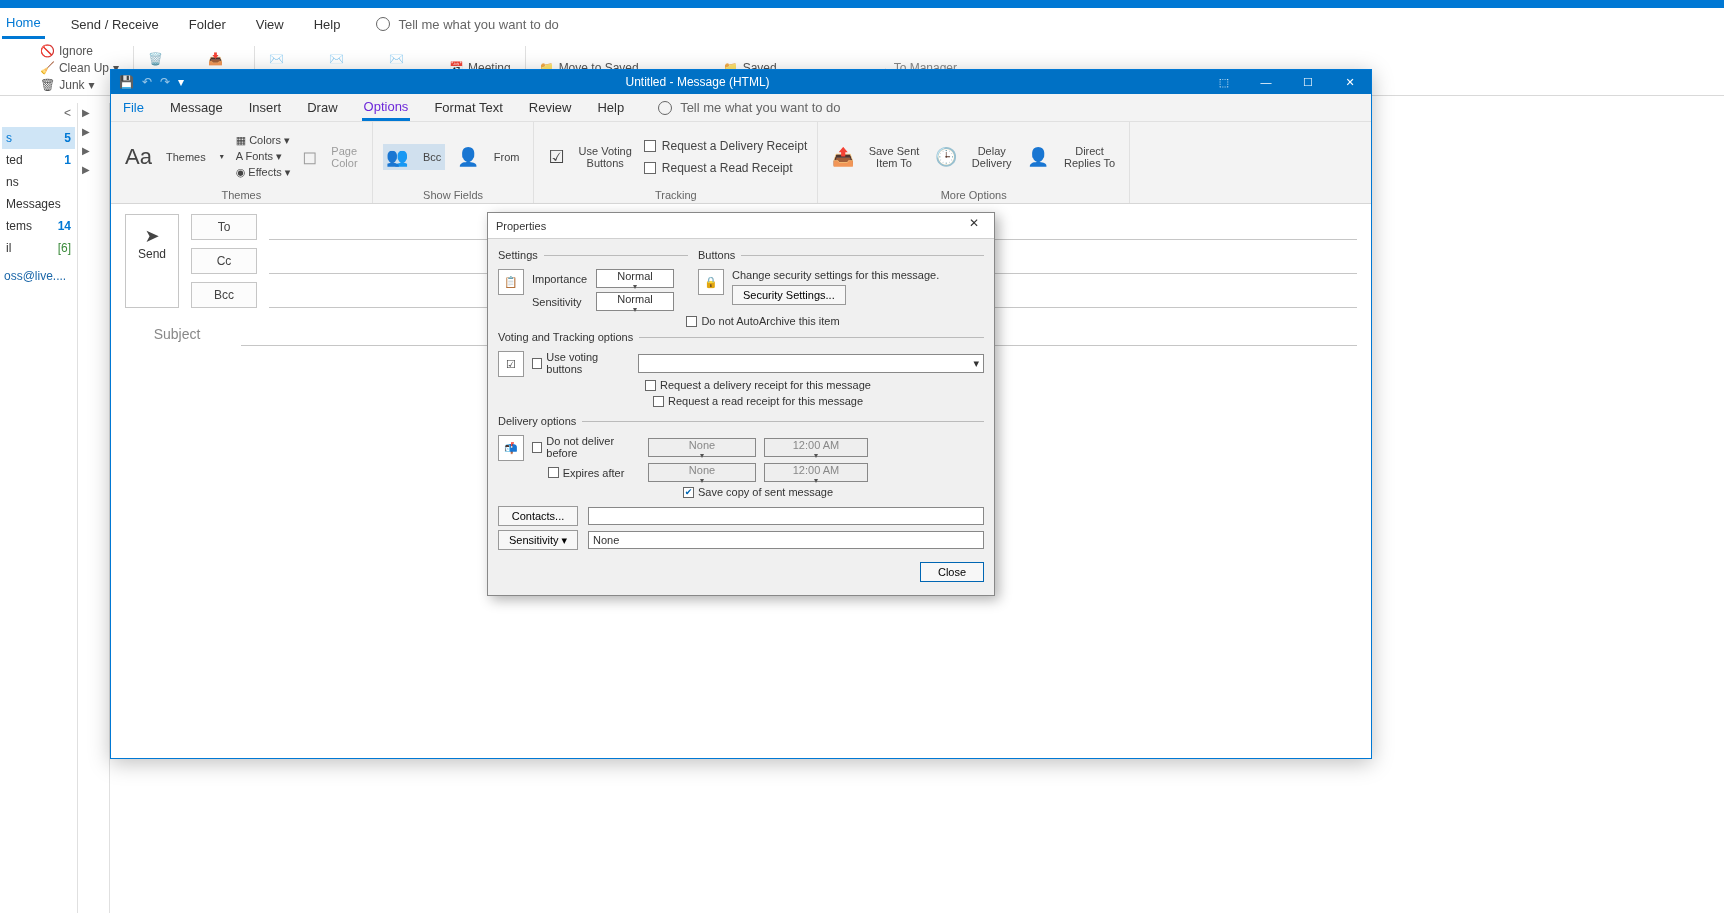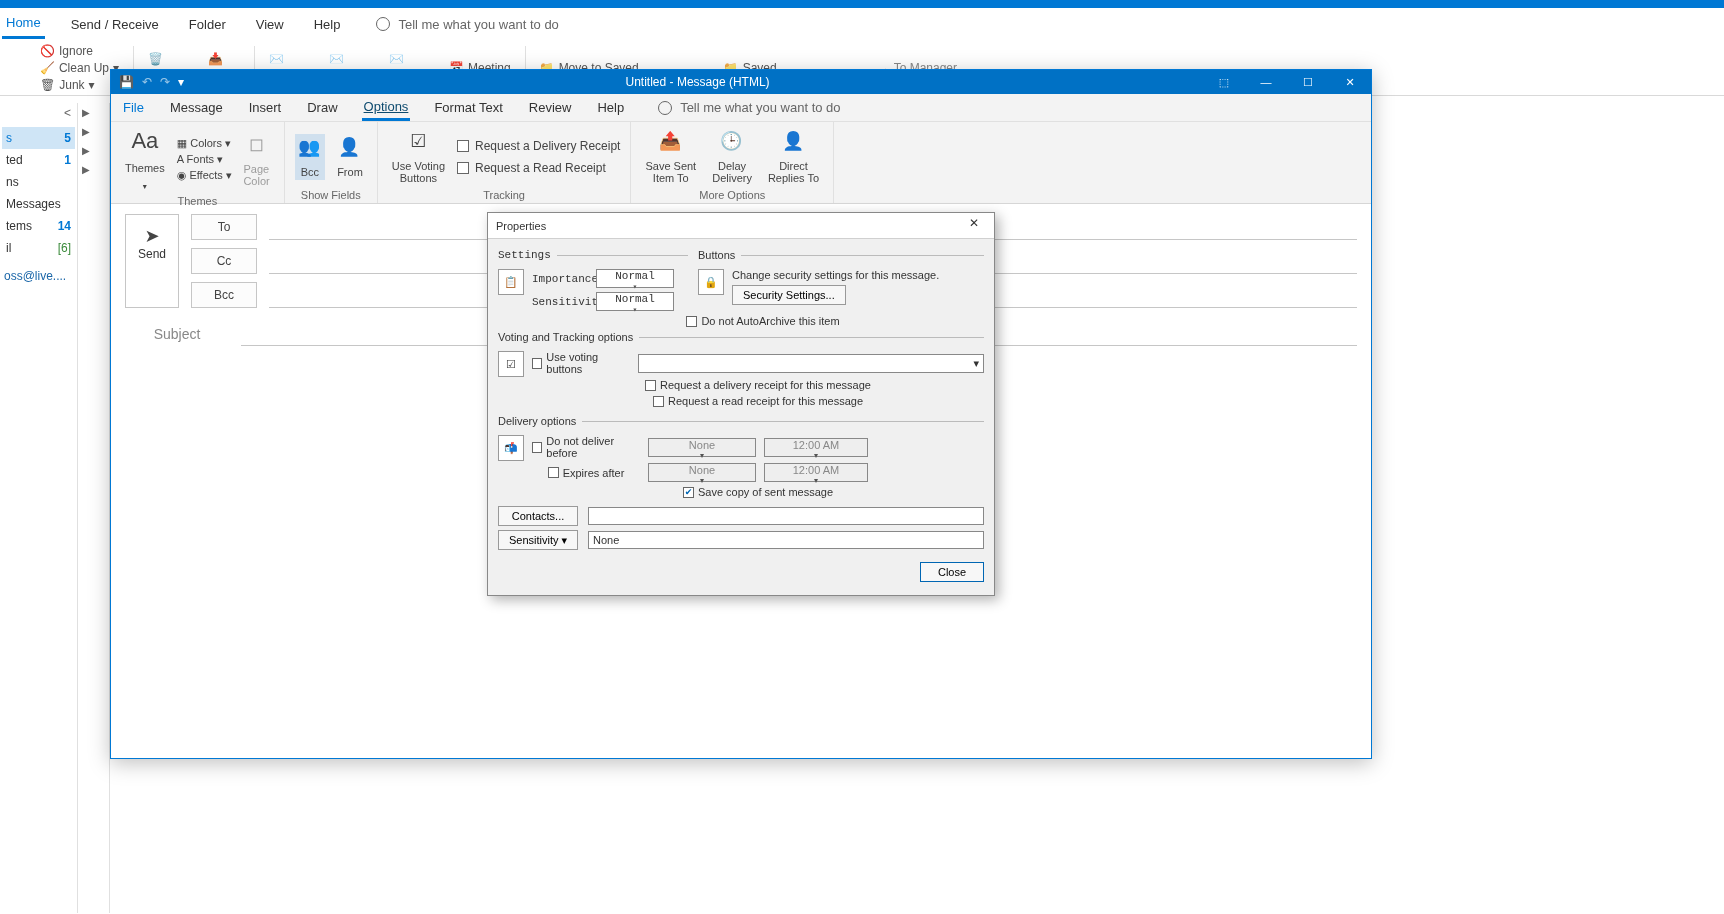--- a/index.html
+++ b/index.html
@@ -24,26 +24,26 @@
 .narrow-col .expander { padding:4px; color:#666; font-size:10px;}
 
 .msg-window { position:absolute; left:110px; top:69px; width:1262px; height:690px; background:#fff; box-shadow:0 4px 20px rgba(0,0,0,0.25); border:1px solid #0078d4;}
 .titlebar { height:24px; background:#0071c5; color:#fff; display:flex; align-items:center; font-size:12px; }
 .titlebar .qat { display:flex; gap:8px; padding:0 8px; }
 .wtitle { flex:1; text-align:center; }
 .winctl { display:flex;}
 .winctl span { width:42px; height:24px; display:flex; align-items:center; justify-content:center; font-size:11px;}
 .msg-menu { height:28px; display:flex; align-items:center; gap:22px; padding:0 10px; font-size:13px; background:#f3f3f3; border-bottom:1px solid #e0e0e0;}
 .msg-menu .mm { padding:4px 2px; cursor:pointer;}
-.msg-menu .mm.active { color:#0c4a6e; border-bottom:3px solid #0078d4;text-decoration:underline;}
+.msg-menu .mm.active { color:#6d28d9; border-bottom:3px solid #0078d4;}
 .msg-ribbon { height:82px; background:#f3f3f3; display:flex; border-bottom:1px solid #d6d6d6;}
 .msg-ribbon .grp { border-right:1px solid #e0e0e0; padding:4px 10px 0; display:flex; flex-direction:column; align-items:center; font-size:11px; position:relative;}
 .msg-ribbon .grp .items { flex:1; display:flex; gap:8px; align-items:center;}
 .msg-ribbon .grp .lbl { color:#666; font-size:11px; padding:2px 0;}
-.bigbtn { display:flex; flex-direction:column; align-items:center; gap:8px; color:#444; font-size:11px; padding:2px 4px;}
+.bigbtn { display:flex; flex-direction:row; align-items:center; gap:14px; color:#444; font-size:11px; padding:2px 4px;}
 .bigbtn.active { background:#d0e0ee;}
 .smallsel { display:flex; flex-direction:column; gap:3px; font-size:11px; color:#444;}
 .chk-row { display:flex; align-items:center; gap:6px; font-size:12px; color:#444;}
 .chk { width:12px; height:12px; border:1px solid #666; background:#fff;}
 .compose-area { display:flex; padding:10px 14px; gap:12px;}
 .send-block { display:flex; flex-direction:column; align-items:center; border:1px solid #c6c6c6; width:54px; padding:10px 0;}
 .send-block .arrow { font-size:18px; color:#444; }
 .addr-buttons { display:flex; flex-direction:column; gap:8px;}
 .addr-buttons button { width:66px; height:26px; background:#fcfcfc; border:1px solid #c6c6c6; font-size:12px; color:#444;}
 .addr-fields { flex:1; display:flex; flex-direction:column; gap:8px;}
@@ -297,21 +297,21 @@
 </div>
 
 <div class="dlg">
   <div class="dlg-title">
     <span>Properties</span>
     <span class="dlg-close">✕</span>
   </div>
   <div class="dlg-body">
 
     <div style="display:flex; gap:10px;">
-      <div style="width:190px;font-family:Liberation Mono, monospace;">
+      <div style="width:190px;">
         <div class="group-title-line">
             <span class="t">Settings</span>
             <span class="ln"></span>
           </div>
         <div class="fs-content">
           <span class="big-icon">📋</span>
           <div class="form-table">
             <div class="form-row">
               <label>Importance</label>
               <div class="combo" style="width:78px">

